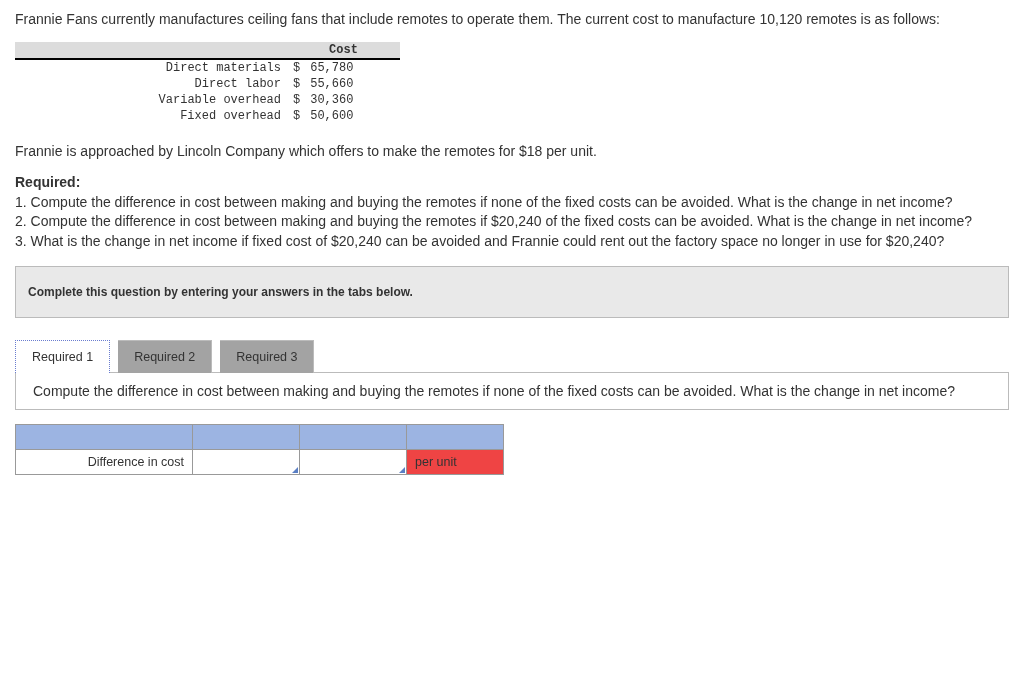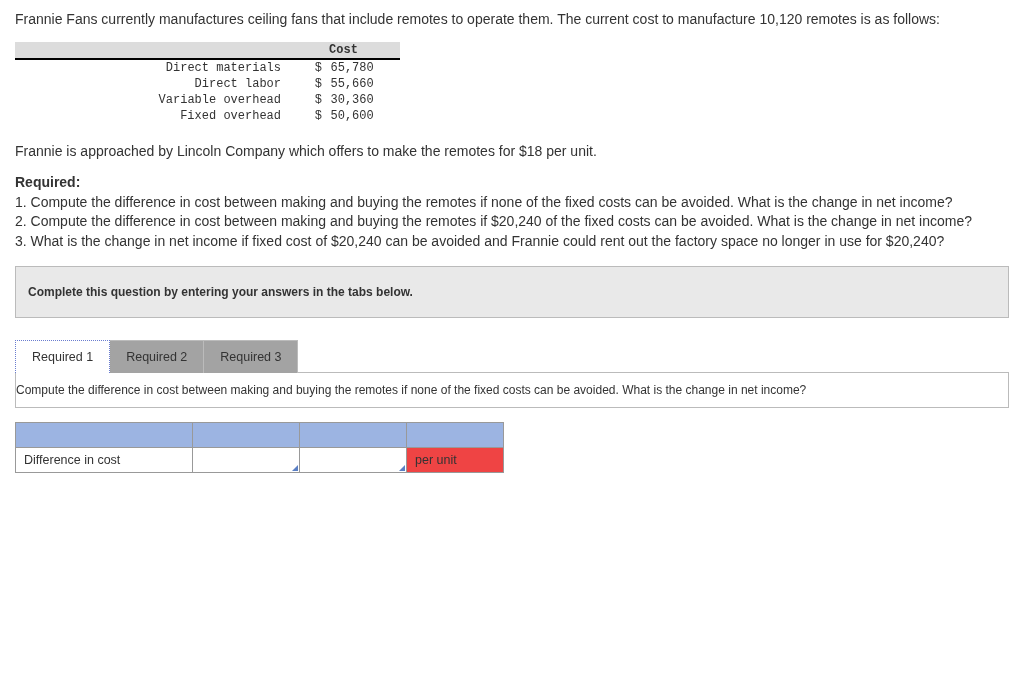--- a/index.html
+++ b/index.html
@@ -34,21 +34,21 @@
   }
   .cost-table thead th {
     background: #dcdcdc;
     border-bottom: 2px solid #000;
     text-align: center;
   }
   .cost-table thead th:first-child {
     text-align: left;
   }
   .cost-table .amount-col {
-    text-align: center;
+    text-align: left;
     white-space: pre;
   }
   .cost-table .dollar {
     display: inline-block;
     width: 10px;
   }
   .total-row td.amount-col {
     border-top: 1px solid #000;
     border-bottom: 3px double #000;
   }
@@ -63,20 +63,21 @@
     padding: 18px 12px;
     font-weight: bold;
     margin-top: 14px;
     font-size: 12px;
   }
 
   .tabs {
     display: flex;
     margin-top: 22px;
     font-size: 12.5px;
+    gap: 8px;
   }
   .tab {
     border: 1px solid #bbb;
     padding: 9px 16px;
     background: #a3a3a3;
     margin-right: 0;
     border-bottom: none;
     cursor: pointer;
   }
   .tab.active {
@@ -85,22 +86,22 @@
     background: #fff;
     position: relative;
     z-index: 2;
   }
   .tab + .tab {
     border-left: none;
   }
 
   .tab-panel {
     border: 1px solid #bbb;
-    padding: 10px 0;
-    font-size: 12px;
+    padding: 10px 17px;
+    font-size: 14px;
     margin-top: -1px;
   }
 
   
   .answer-table {
     border-collapse: collapse;
     margin-top: 14px;
     font-size: 12.5px;
   }
   .answer-table th, .answer-table td {
@@ -109,21 +110,21 @@
     height: 16px;
   }
   .answer-table thead th {
     background: #9cb4e2;
     border: 1px solid #999;
     min-width: 60px;
     height: 16px;
   }
   .answer-table .row-label {
     width: 160px;
-    text-align: left;
+    text-align: right;
     background: #fff;
   }
   .answer-table .input-cell {
     width: 90px;
     background: #fff;
     position: relative;
   }
   .answer-table .unit-cell {
     width: 80px;
     background: #ef4444;

